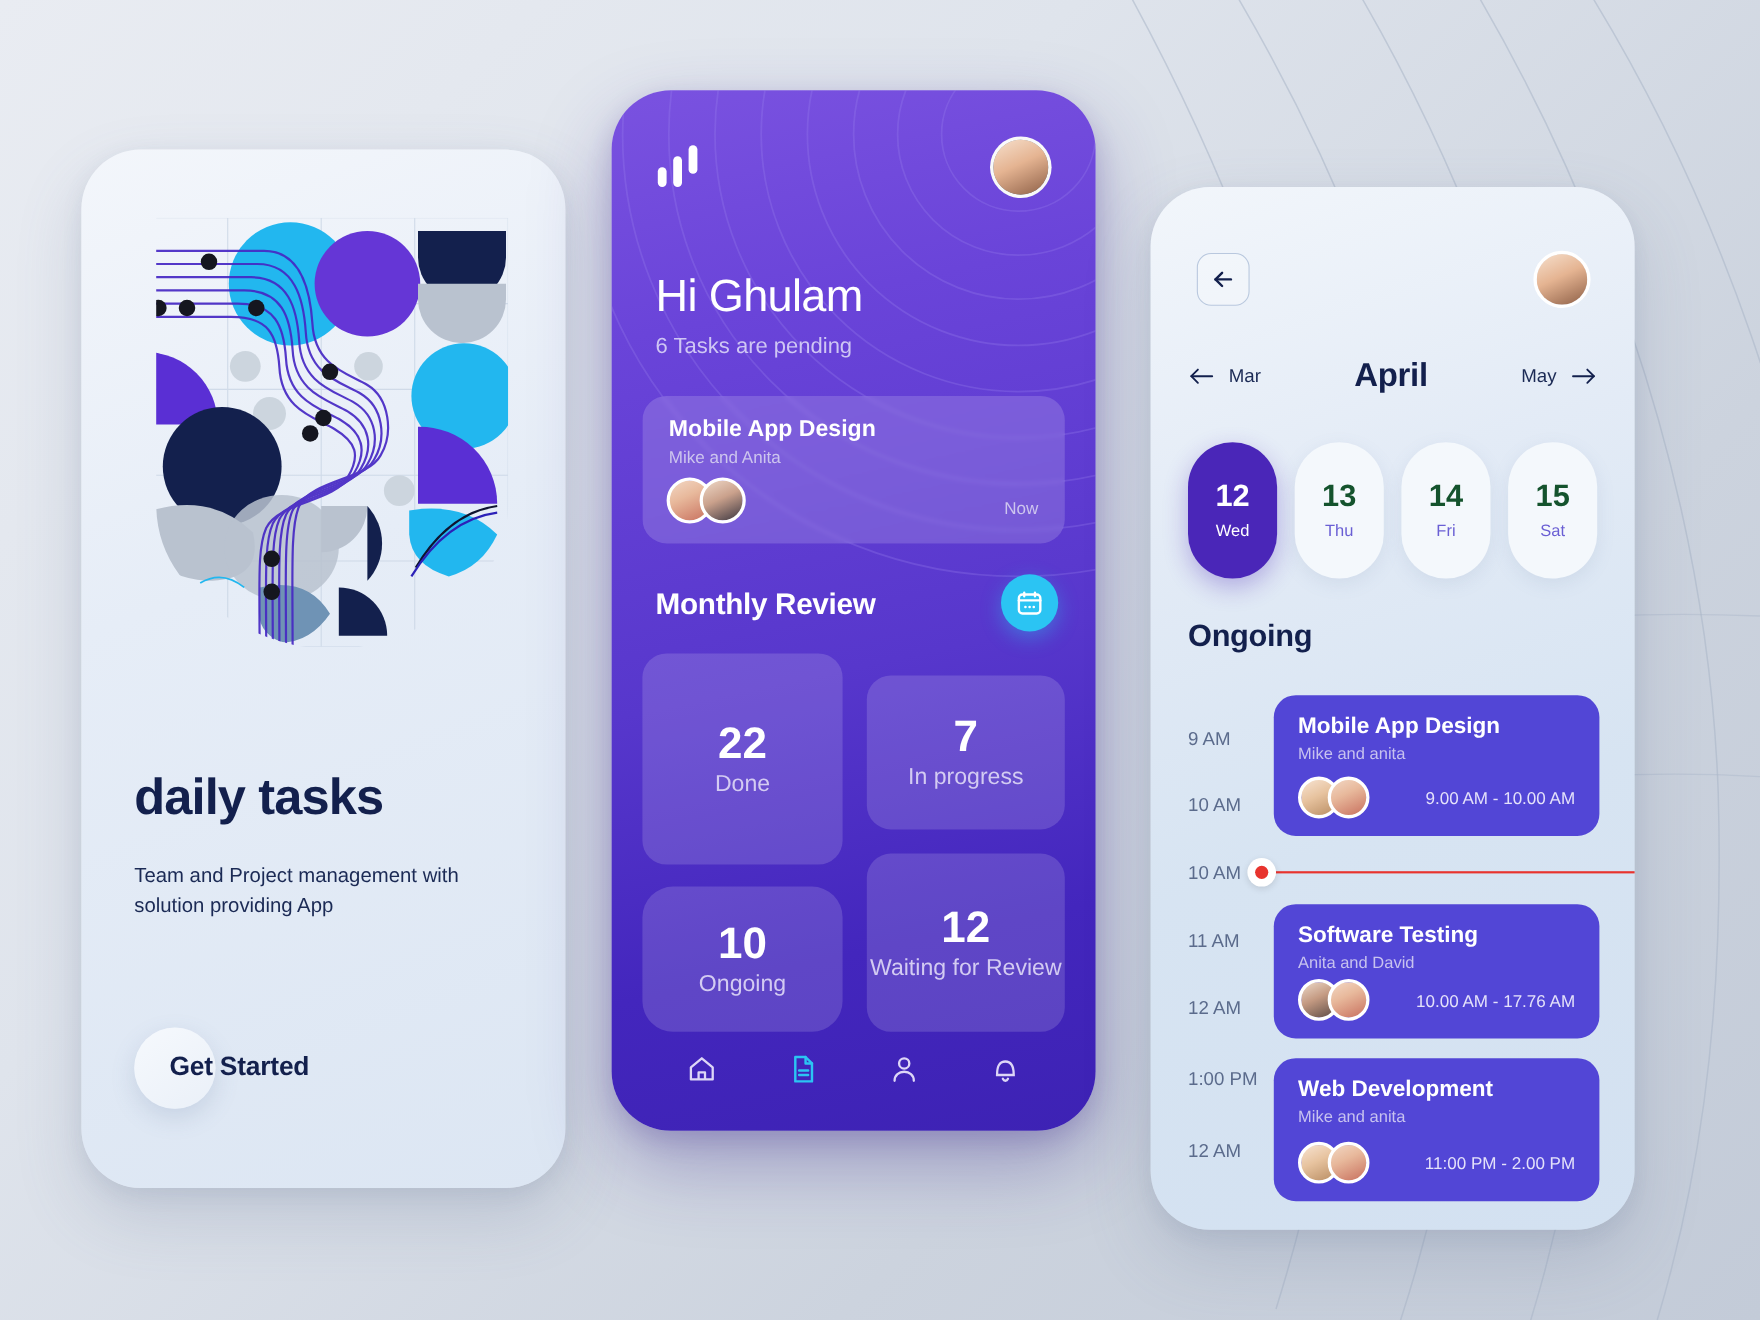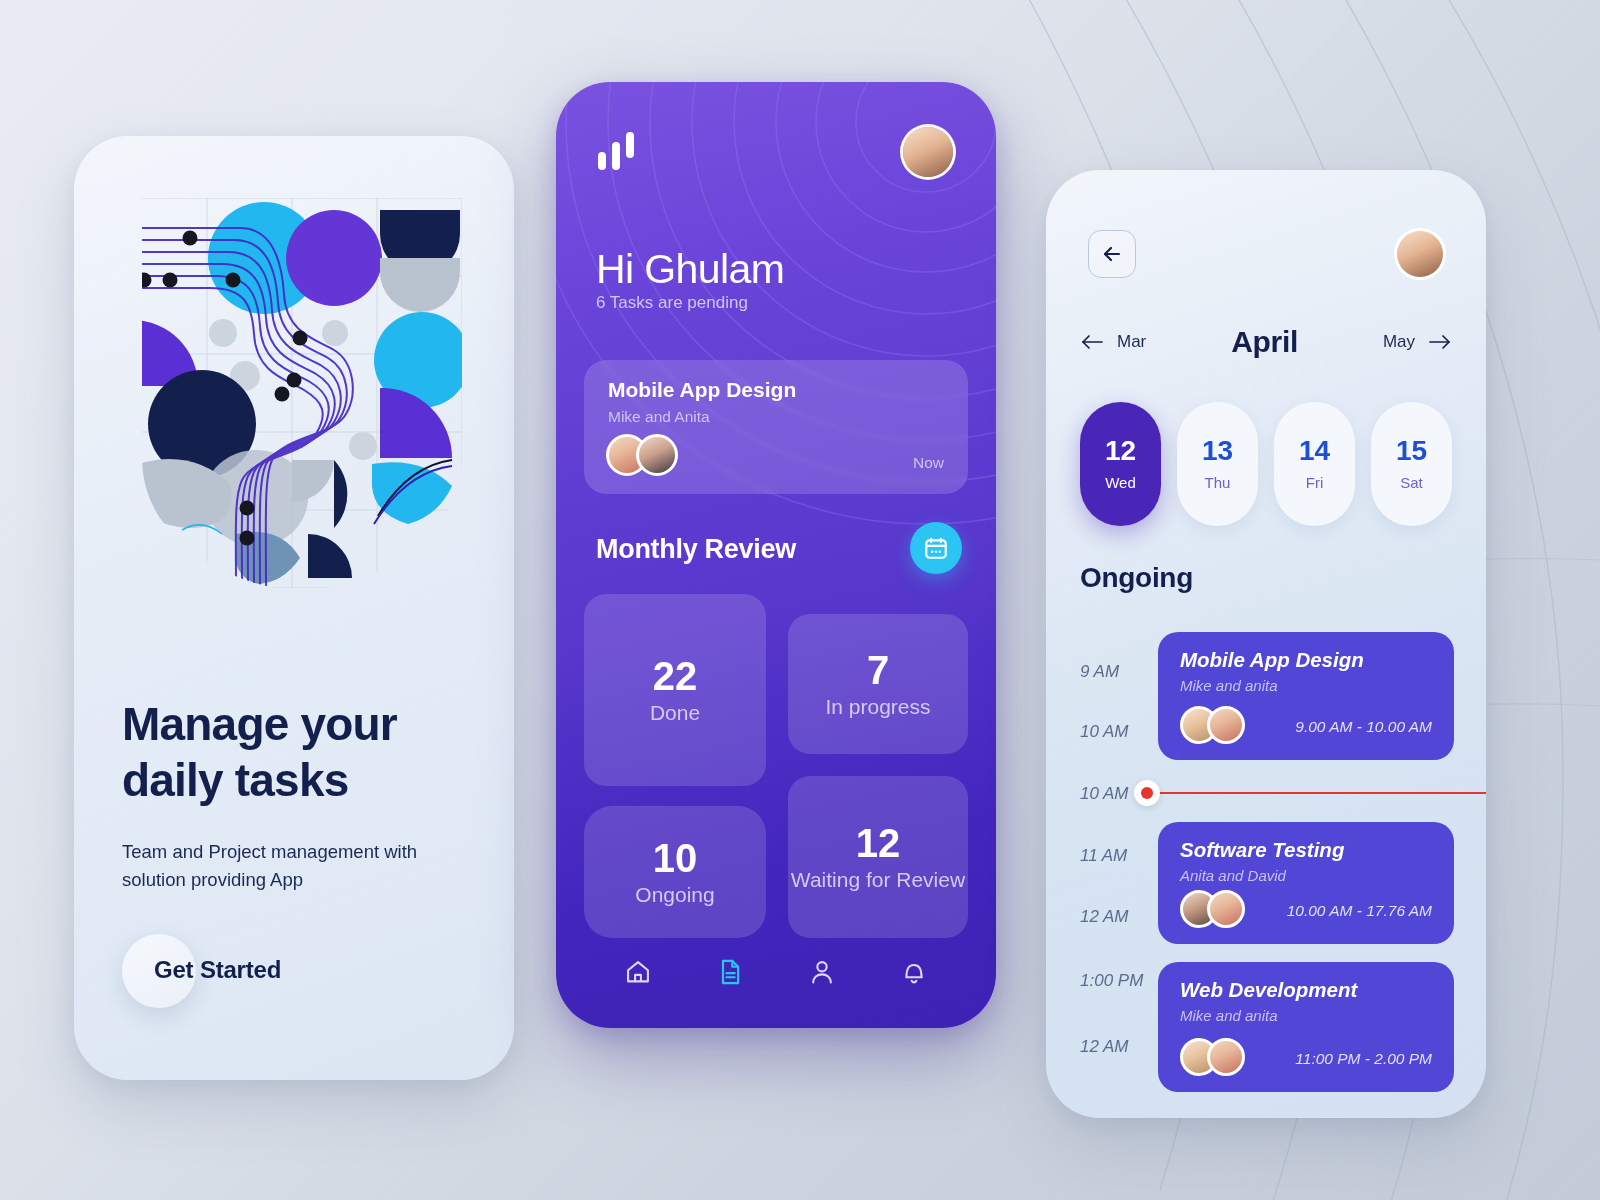--- a/index.html
+++ b/index.html
@@ -59,21 +59,21 @@
   .p2-rings { position:absolute; right:-120px; top:-150px; width:620px; height:620px; opacity:.5; }
   .p2-logo { position:absolute; left:40px; top:48px; width:46px; height:42px; }
   .p2-avatar {
     position:absolute; right:40px; top:42px; width:56px; height:56px; border-radius:50%;
     border:3px solid rgba(255,255,255,.95);
     background:linear-gradient(160deg,#9aa8b4 0%,#7d8b99 45%,#55616e 100%);
     overflow:hidden;
   }
   .p2-greet { position:absolute; left:40px; top:164px; }
   .p2-greet h1 { font-size:41px; font-weight:400; color:#fff; letter-spacing:-0.6px; }
-  .p2-greet p { margin-top:0; font-size:17px; color:#cfc6f4; font-weight:400; }
+  .p2-greet p { margin-top:11px; font-size:20px; color:#cfc6f4; font-weight:400; }
 
   .task-card {
     position:absolute; left:28px; top:278px; width:384px; height:134px;
     background:rgba(255,255,255,.16); border-radius:22px;
     backdrop-filter:blur(2px);
   }
   .task-card h3 { position:absolute; left:24px; top:18px; font-size:21px; font-weight:700; color:#fff; }
   .task-card .subtitle { position:absolute; left:24px; top:48px; font-size:15.5px; color:#cdc5ee; }
   .task-card .now { position:absolute; right:24px; bottom:22px; font-size:15.5px; color:#cdc5ee; }
   .avstack { position:absolute; left:22px; bottom:14px; height:46px; }
@@ -132,27 +132,27 @@
   .mn-side { display:flex; align-items:center; gap:13px; font-size:17px; color:#1b2a55; }
   .mn-title { font-size:30px; font-weight:700; color:#13204d; letter-spacing:-0.3px; }
 
   .days { position:absolute; left:34px; right:34px; top:232px; height:124px; display:flex; gap:16px; }
   .day {
     flex:1; border-radius:44px; display:flex; flex-direction:column;
     align-items:center; justify-content:center;
     background:#f4f8fc; box-shadow:0 5px 16px rgba(110,130,170,.13);
   }
   .day.active { background:#4a26b8; box-shadow:0 8px 22px rgba(74,38,184,.32); }
-  .day .dnum { font-size:28px; font-weight:700; color:#1d4ed8; line-height:1; }
+  .day .dnum { font-size:28px; font-weight:700; color:#14532d; line-height:1; }
   .day .dday { margin-top:9px; font-size:15px; color:#6a5fd4; }
   .day.active .dnum, .day.active .dday { color:#fff; }
 
   .ongoing-h { position:absolute; left:34px; top:392px; font-size:28px; font-weight:700; color:#13204d; letter-spacing:-0.3px; }
 
-  .sched { position:absolute; left:0; right:0; top:440px; bottom:0;font-style:italic; }
+  .sched { position:absolute; left:0; right:0; top:440px; bottom:0; }
   .tslot { position:absolute; font-size:17px; color:#5b6b8c; }
   .ev {
     position:absolute; left:112px; right:32px;
     background:#5246d6; border-radius:20px; color:#fff;
   }
   .ev h4 { position:absolute; left:22px; top:16px; font-size:20.5px; font-weight:700; }
   .ev .who { position:absolute; left:22px; top:45px; font-size:15px; color:#c7c2ef; }
   .ev .when { position:absolute; right:22px; bottom:24px; font-size:15.5px; color:#e4e1fa; }
   .ev .avstack2 { position:absolute; left:22px; bottom:12px; height:42px; }
   .ev .avstack2 .av2 {
@@ -264,21 +264,20 @@
         <circle cx="172" cy="182" r="7.5"></circle>
         <circle cx="160" cy="196" r="7.5"></circle>
         <circle cx="125" cy="310" r="7.5"></circle>
         <circle cx="125" cy="340" r="7.5"></circle>
       </g>
     </g>
   </svg>
 
   <div class="hero-wrap">
     <div class="hero-title">
-      <div>Manage your</div>
       <div>daily tasks</div>
     </div>
     <div class="hero-sub">
       <span>Team and Project management with</span>
       <span>solution providing App</span>
     </div>
   </div>
 
   <div class="cta-wrap">
     <div class="cta-circle"></div>

